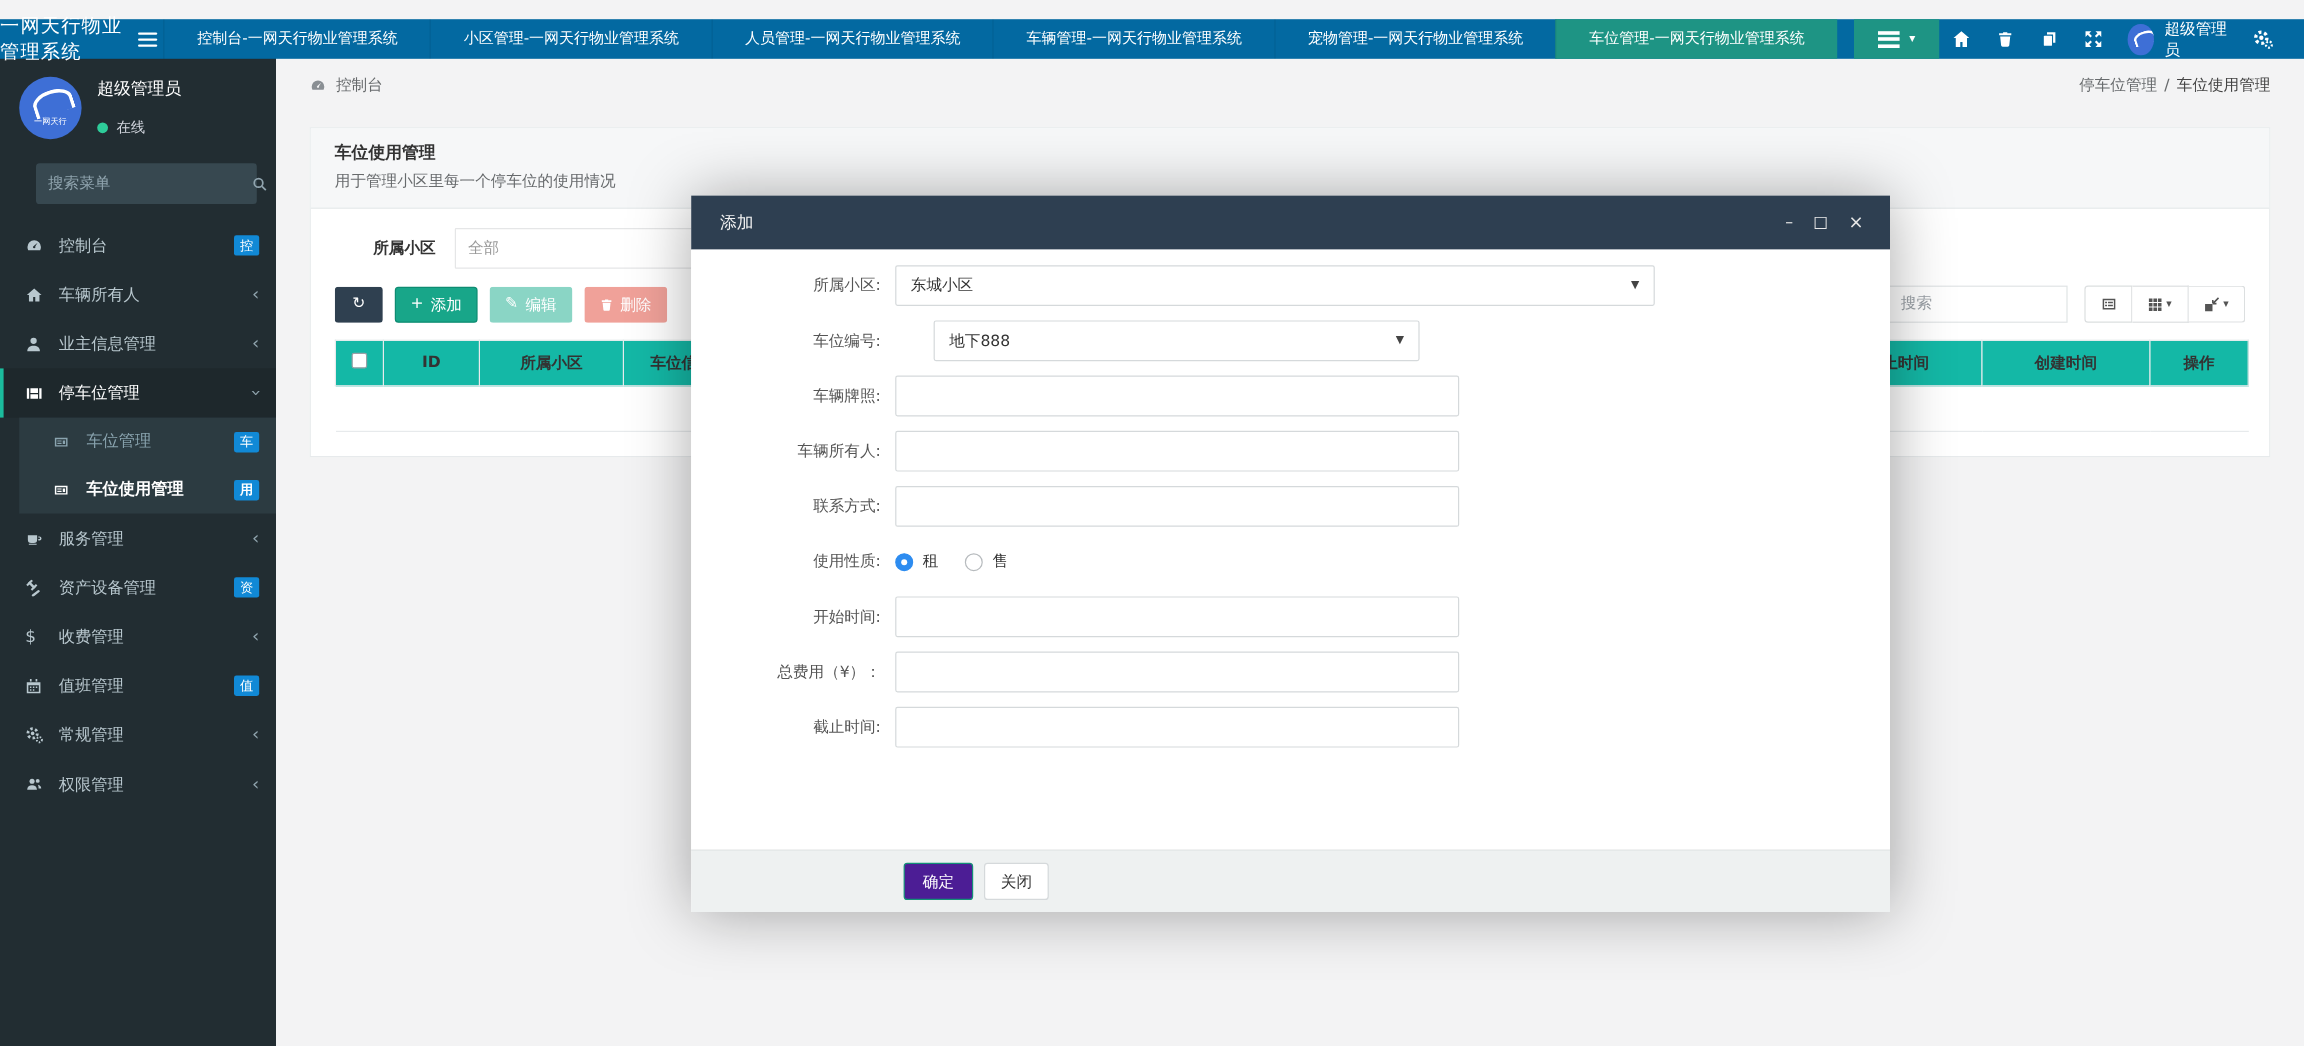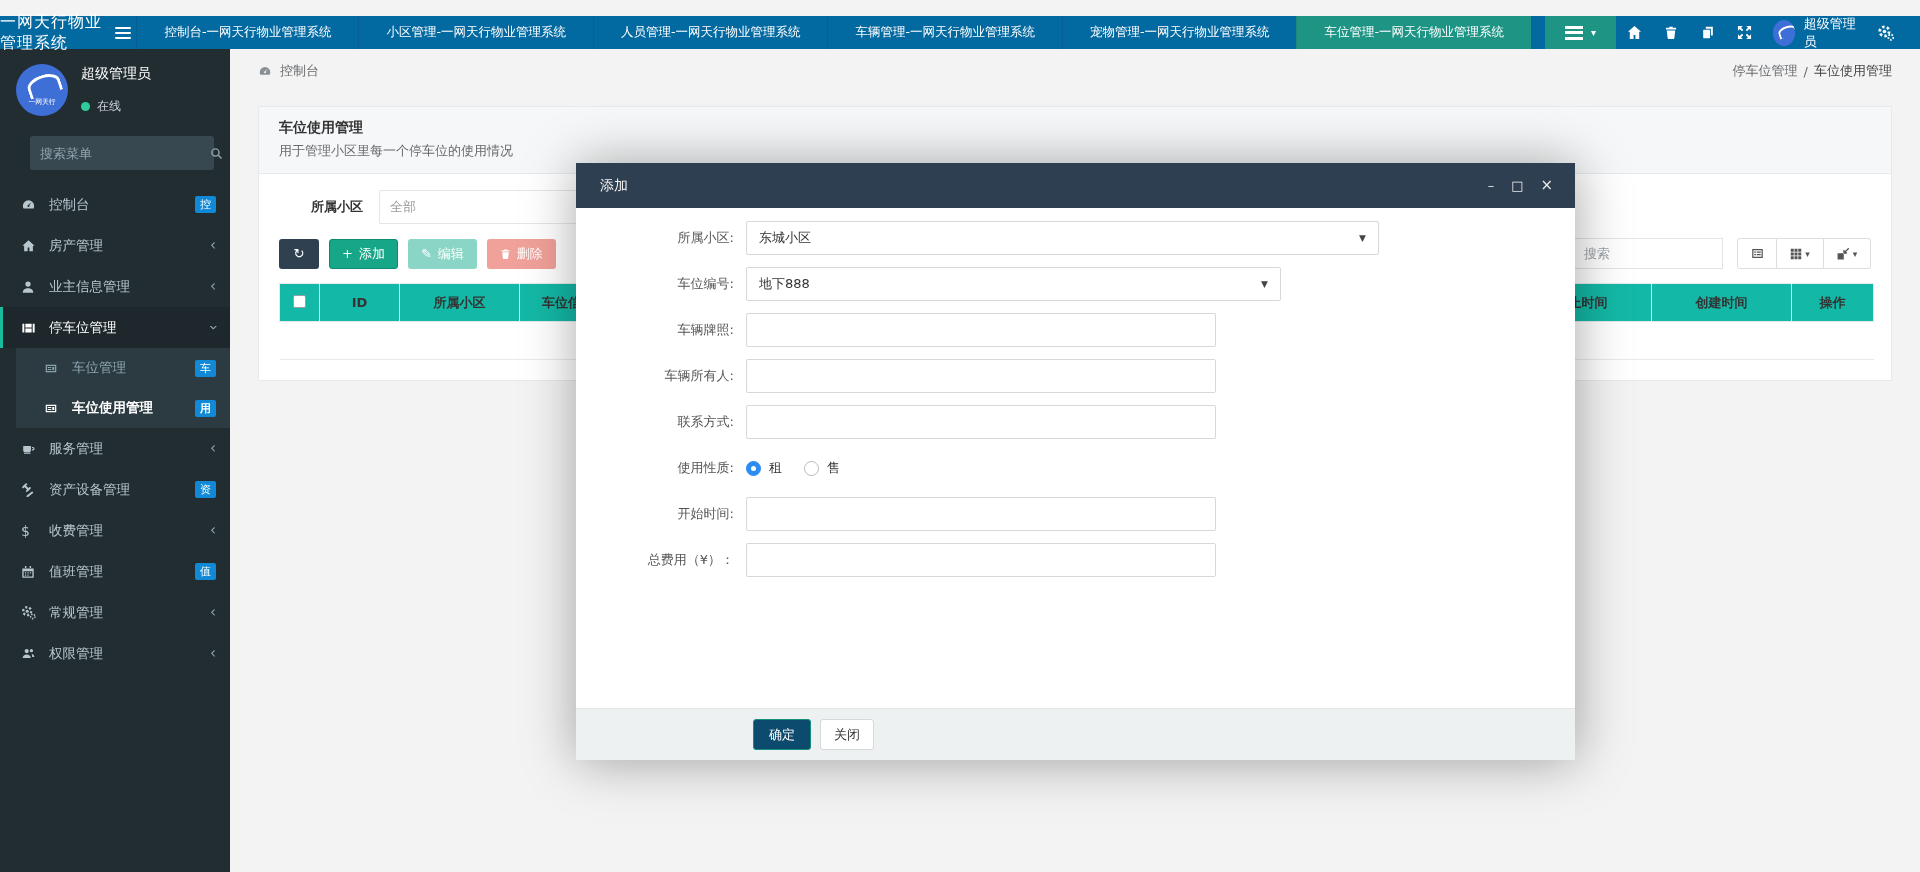--- a/index.html
+++ b/index.html
@@ -94,28 +94,28 @@
   .modal-title { color:#f2f2f2; font-size:14px; }
   .win-btns { margin-left:auto; display:flex; align-items:center; gap:17px; color:#e8e8e8; }
   .win-btns span { cursor:pointer; font-size:13px; line-height:1; }
   .modal-body { position:absolute; top:45px; left:0; right:0; bottom:52px; background:#fff; padding-top:13px; overflow:hidden; }
   .frow { display:flex; align-items:center; height:34px; margin-bottom:12px; }
   .flabel { width:170px; text-align:right; padding-right:12px; color:#555; font-size:13px; flex:none; }
   .fctrl { height:34px; border:1px solid #d5d9db; border-radius:2px; background:#fff; }
   .fselect { display:flex; align-items:center; padding:0 12px; color:#333; cursor:pointer; }
   .fselect .fcaret { margin-left:auto; font-size:9px; color:#444; }
   .finput { width:470px; padding:0 10px; font-size:13px; color:#333; outline:none; font-family:inherit; }
-  .w-lg { width:633px; } .w-md { width:535px; }
+  .w-lg { width:633px; } .w-md { width:405px;margin-left:32px; }
   .radio-row { display:flex; align-items:center; gap:8px; }
   .radio { width:15px; height:15px; border-radius:50%; border:1px solid #b7bbbe; background:#fff; position:relative; cursor:pointer; }
   .radio.sel { background:#2d8cf0; border-color:#2d8cf0; }
   .radio.sel::after { content:""; position:absolute; width:5px; height:5px; border-radius:50%; background:#fff; left:4px; top:4px; }
   .radio-lb { color:#333; margin-right:14px; }
   .modal-foot { position:absolute; bottom:0; left:0; right:0; height:52px; background:#eef1f1; border-top:1px solid #e3e6e6; display:flex; align-items:center; padding-left:177px; }
-  .btn-ok { background:#0c4a6e; color:#fff; border:1px solid #139077; height:31px; padding:0 15px; border-radius:3px; font-size:13px; cursor:pointer; font-family:Liberation Mono, monospace; }
+  .btn-ok { background:#4c1d95; color:#fff; border:1px solid #139077; height:31px; padding:0 15px; border-radius:3px; font-size:13px; cursor:pointer; font-family:Liberation Mono, monospace; }
   .btn-close { background:#fff; color:#333; border:1px solid #d5d9db; height:31px; padding:0 13px; border-radius:3px; font-size:13px; margin-left:9px; cursor:pointer; font-family:inherit; }
 </style>
 </head>
 <body>
 
 <div class="navbar">
   <div class="brand">一网天行物业管理系统</div>
   <div class="burger">
     <span class="bars">
         <span></span>
@@ -206,21 +206,21 @@
         </span>
       <span>控制台</span>
       <span class="badge">控</span>
     </li>
     <li class="snav-item">
       <span class="ic">
           <svg width="15" height="14" viewBox="0 0 16 16" fill="currentColor">
             <path d="M8 1.5L1 7.8h2V14h4v-4.2h2V14h4V7.8h2z"></path>
           </svg>
         </span>
-      <span>房产管理</span>
+      <span>车辆所有人</span>
       <span class="chev">‹</span>
     </li>
     <li class="snav-item">
       <span class="ic">
           <svg width="14" height="14" viewBox="0 0 16 16" fill="currentColor">
             <circle cx="8" cy="4.6" r="3"></circle>
             <path d="M2 14.5c0-3.4 2.7-5.1 6-5.1s6 1.7 6 5.1H2z"></path>
           </svg>
         </span>
       <span>业主信息管理</span>
@@ -470,18 +470,22 @@
       </div>
     </div>
     <div class="frow">
       <span class="flabel">开始时间:</span>
       <input class="fctrl finput" type="text" style="">
     </div>
     <div class="frow">
       <span class="flabel">总费用（¥）：</span>
       <input class="fctrl finput" type="text" style="">
     </div>
+    <div class="frow">
+      <span class="flabel">截止时间:</span>
+      <input class="fctrl finput" type="text" style="">
+    </div>
   </div>
   <div class="modal-foot">
     <button class="btn-ok">确定</button>
     <button class="btn-close">关闭</button>
   </div>
 </div>
 
 </body></html>

